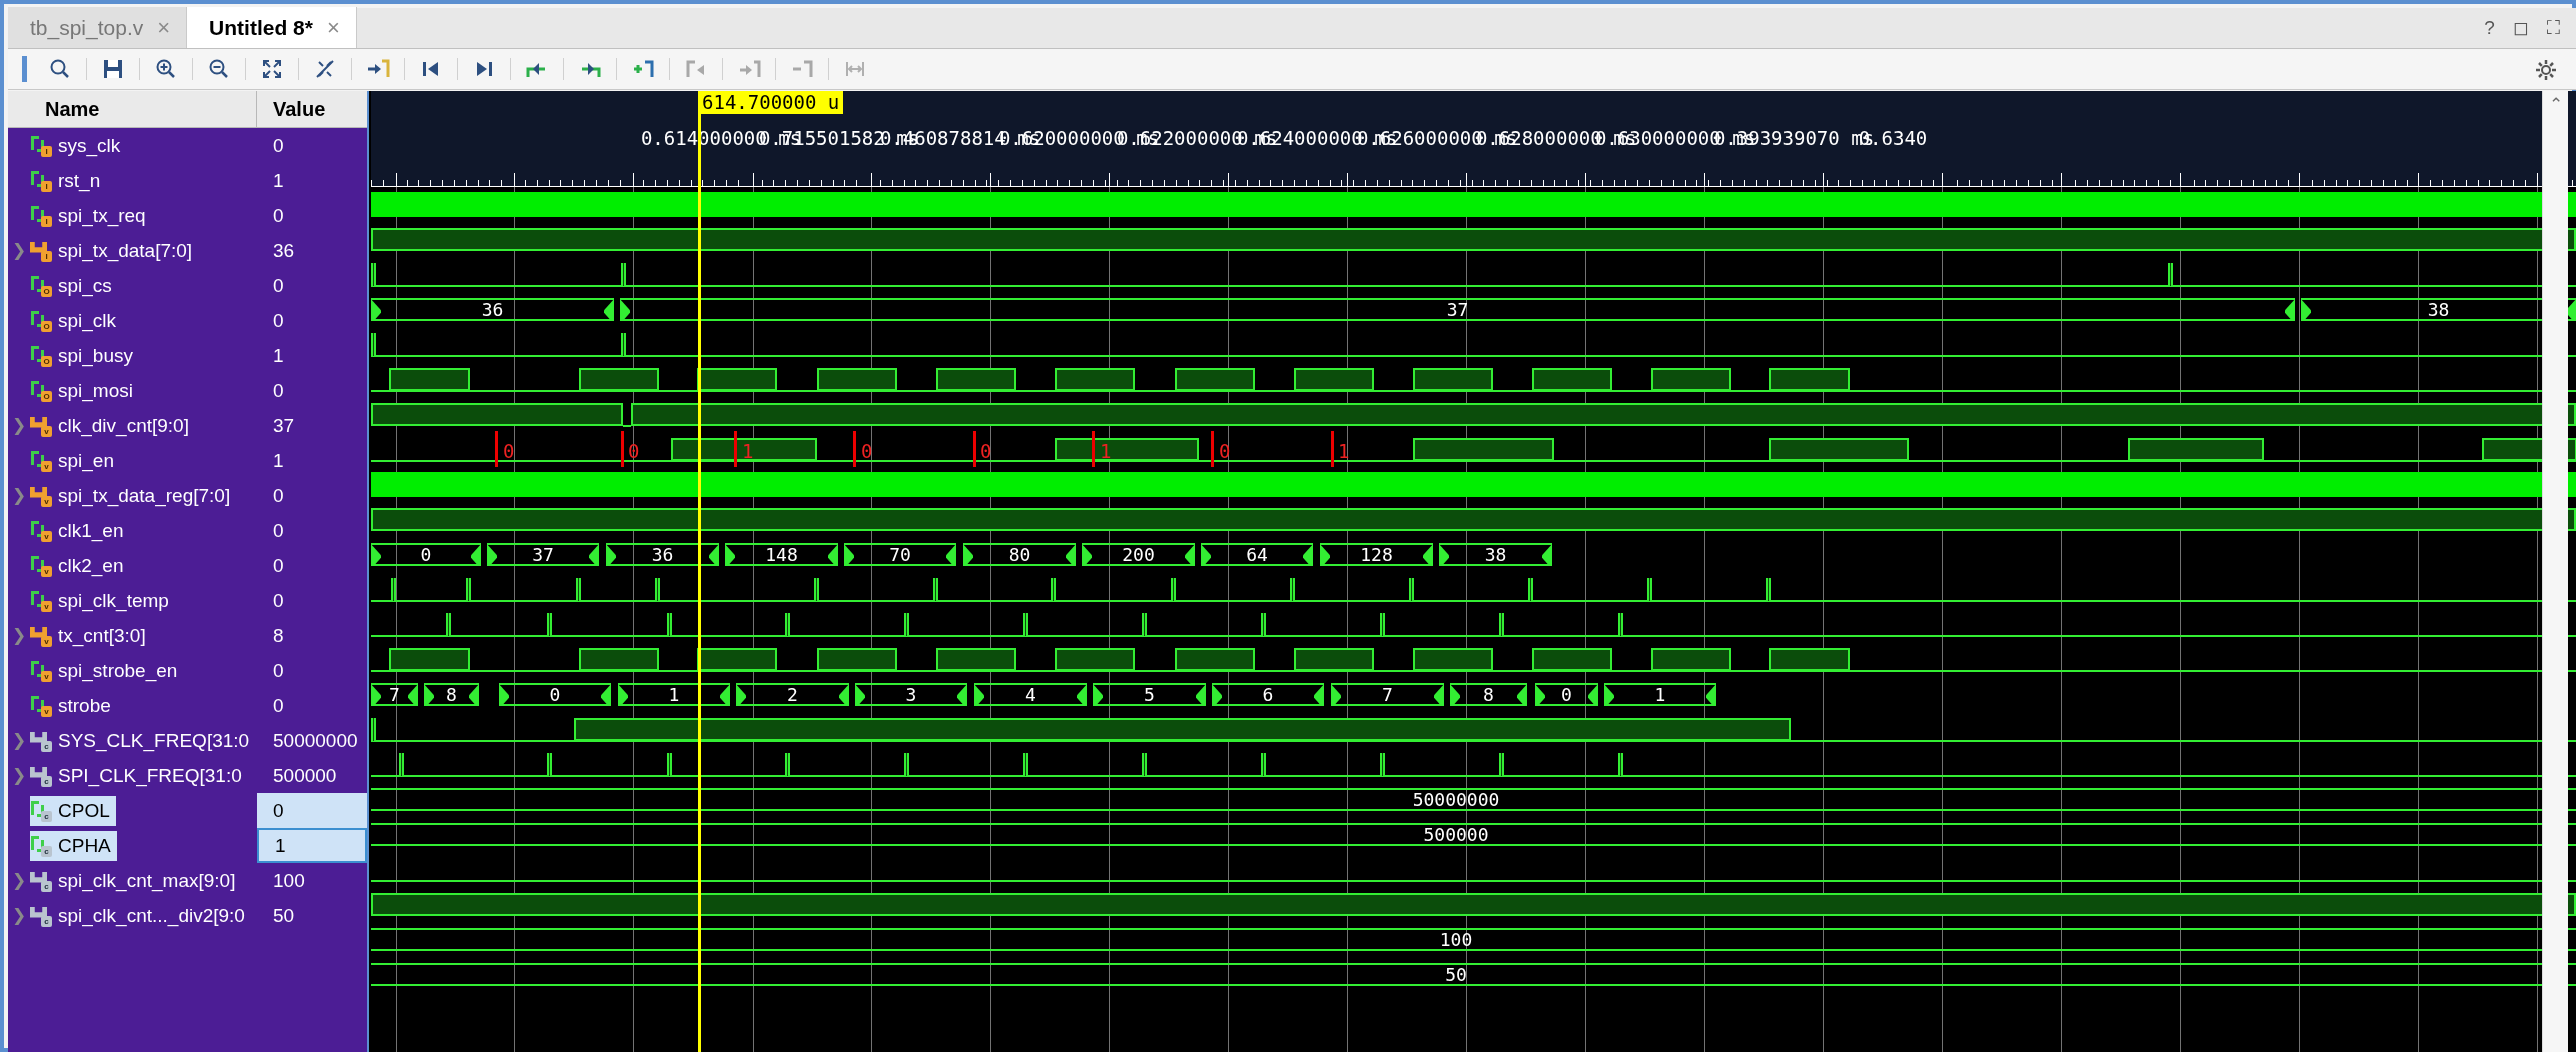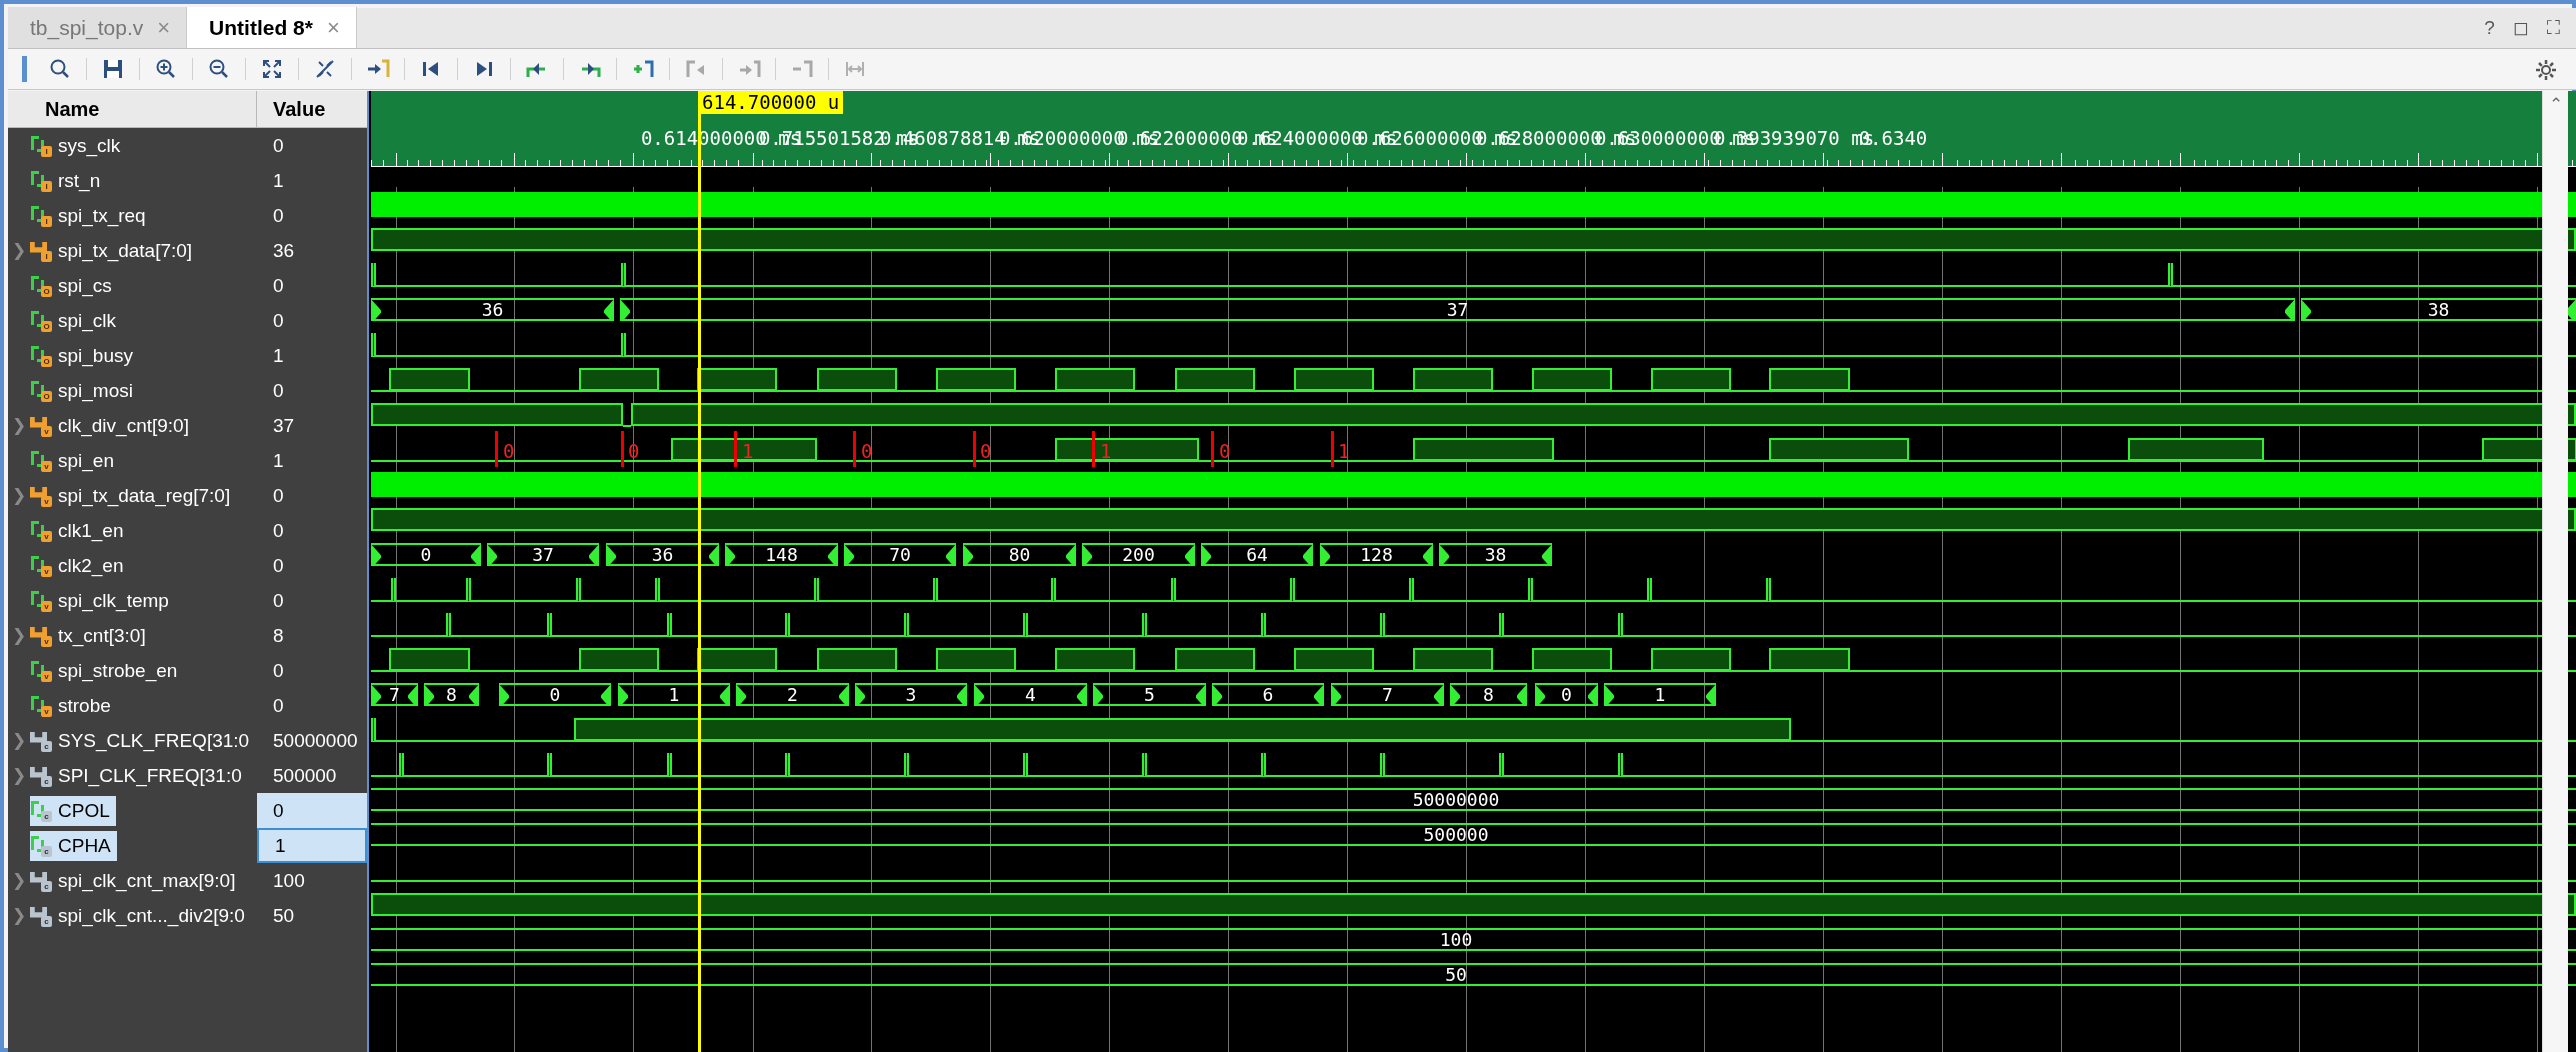--- a/index.html
+++ b/index.html
@@ -55,21 +55,21 @@
   .tb-gear { position: absolute; right: 18px; top: 9px; }
 
   
   .main {
     position: absolute; left: 4px; top: 87px; width: 2568px; height: 962px;
     background: #000;
   }
   
   .names {
     position: absolute; left: 0; top: 0; width: 361px; height: 962px;
-    background: #404040; border-right: 2px solid #5b8fd0;
+    background: #4c1d95; border-right: 2px solid #5b8fd0;
   }
   .hdr-row {
     display: flex; height: 37px; background: #eaeaea;
     border-bottom: 1px solid #b8b8b8;
   }
   .hdr-name {
     width: 249px; padding-left: 37px; font-size: 20px; font-weight: bold;
     color: #000; display: flex; align-items: center;
     border-right: 1px solid #b8b8b8; background: #eaeaea;
   }
@@ -122,22 +122,22 @@
     background: #f0a030; clip-path: polygon(0 0,28% 0,28% 52%,72% 52%,72% 0,100% 0,100% 100%,0 100%);
   }
   .ic-bus.greybus { background: #b9c4cf; }
 
   
   .wave {
     position: absolute; left: 363px; top: 0; width: 2205px; height: 962px;
     background: #000; overflow: hidden;
   }
   .ruler {
-    position: absolute; left: 0; top: 0; width: 2205px; height: 76px;
-    background: #15803d;
+    position: absolute; left: 0; top: 0; width: 2205px; height: 96px;
+    background: #0f172a;
   }
   .rl-labels { position: absolute; left: 0; top: 36px; height: 30px; width: 2205px; }
   .rl-label {
     position: absolute; top: 0; font-family: "DejaVu Sans Mono", monospace;
     font-size: 19px; color: #ffffff; white-space: nowrap;
     transform: translateX(-50%);
   }
   .rl-ticks { position: absolute; left: 0; bottom: 0; width: 2205px; height: 14px; }
   .rl-tick { position: absolute; bottom: 0; width: 1px; background: #ffffff; }
   .rl-tick.major { height: 14px; }

